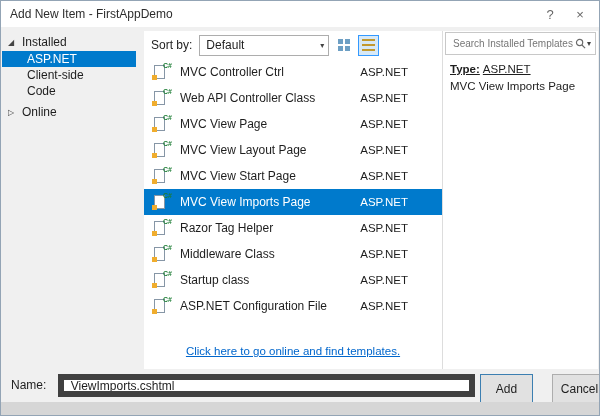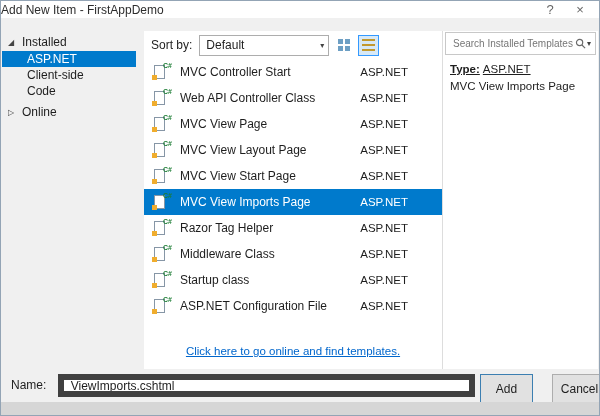--- a/index.html
+++ b/index.html
@@ -1,18 +1,18 @@
 <!DOCTYPE html>
 <html><head>
 <meta charset="utf-8">
 <style>
   html,body{margin:0;padding:0;}
   body{font-family:"Liberation Sans",sans-serif;background:#ffffff;}
   .dialog{position:relative;width:600px;height:416px;box-sizing:border-box;background:#f0f0f0;border:1px solid #93a4b5;overflow:hidden;font-size:12px;color:#1e1e1e;}
-  .titlebar{height:17px;background:#ffffff;display:flex;align-items:center;padding:0 4px 0 0;box-sizing:border-box;}
+  .titlebar{height:26px;background:#ffffff;display:flex;align-items:center;padding:0 4px 0 9px;box-sizing:border-box;}
   .title{flex:1;font-size:12px;color:#2d2d2d;}
   .tbtn{width:30px;height:21px;display:flex;align-items:center;justify-content:center;color:#666;font-size:13px;cursor:default;}
   .content{position:absolute;left:1px;right:1px;top:27px;bottom:46px;display:flex;background:#f0f0f0;padding-top:3px;box-sizing:border-box;}
   
   .sidebar{width:134px;flex:none;padding-top:2px;overflow:hidden;}
   .tree-header{height:18px;line-height:18px;padding-left:6px;color:#1e1e1e;white-space:nowrap;}
   .tree-header.online{margin-top:4px;}
   .expander{display:inline-block;width:14px;font-size:8px;color:#444;vertical-align:middle;}
   .tree-item{height:16px;line-height:16px;padding-left:25px;white-space:nowrap;cursor:default;}
   .tree-item.selected{background:#007acc;color:#ffffff;}
@@ -105,21 +105,21 @@
             </span>
         </div>
       </div>
       <div class="list">
           <div class="tpl-row">
             <span class="tpl-icon">
               <span class="doc"></span>
               <span class="mark"></span>
               <span class="badge">C#</span>
             </span>
-            <span class="tpl-name">MVC Controller Start</span>
+            <span class="tpl-name">MVC Controller Ctrl</span>
             <span class="tpl-plat">ASP.NET</span>
           </div>
           <div class="tpl-row">
             <span class="tpl-icon">
               <span class="doc"></span>
               <span class="mark"></span>
               <span class="badge">C#</span>
             </span>
             <span class="tpl-name">Web API Controller Class</span>
             <span class="tpl-plat">ASP.NET</span>

